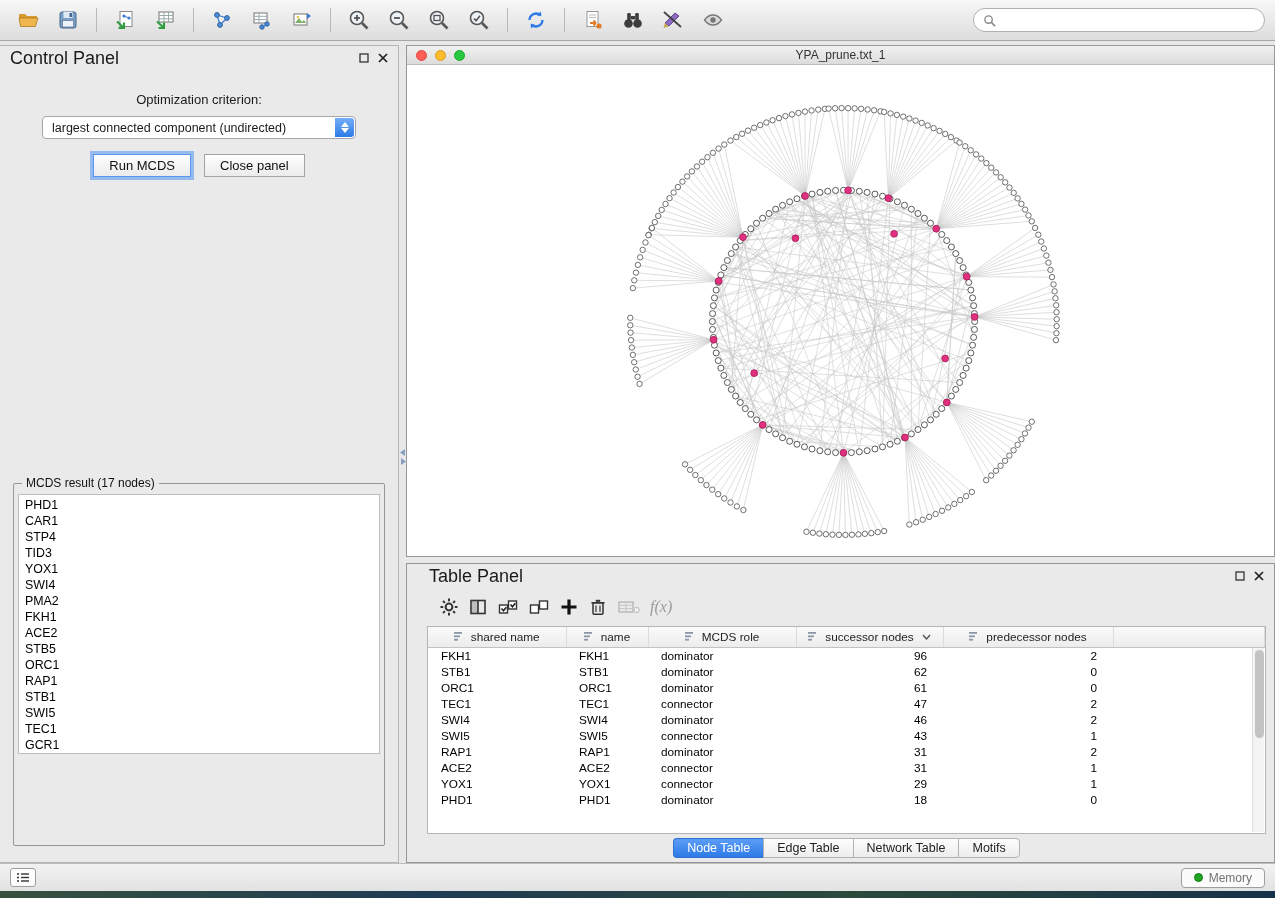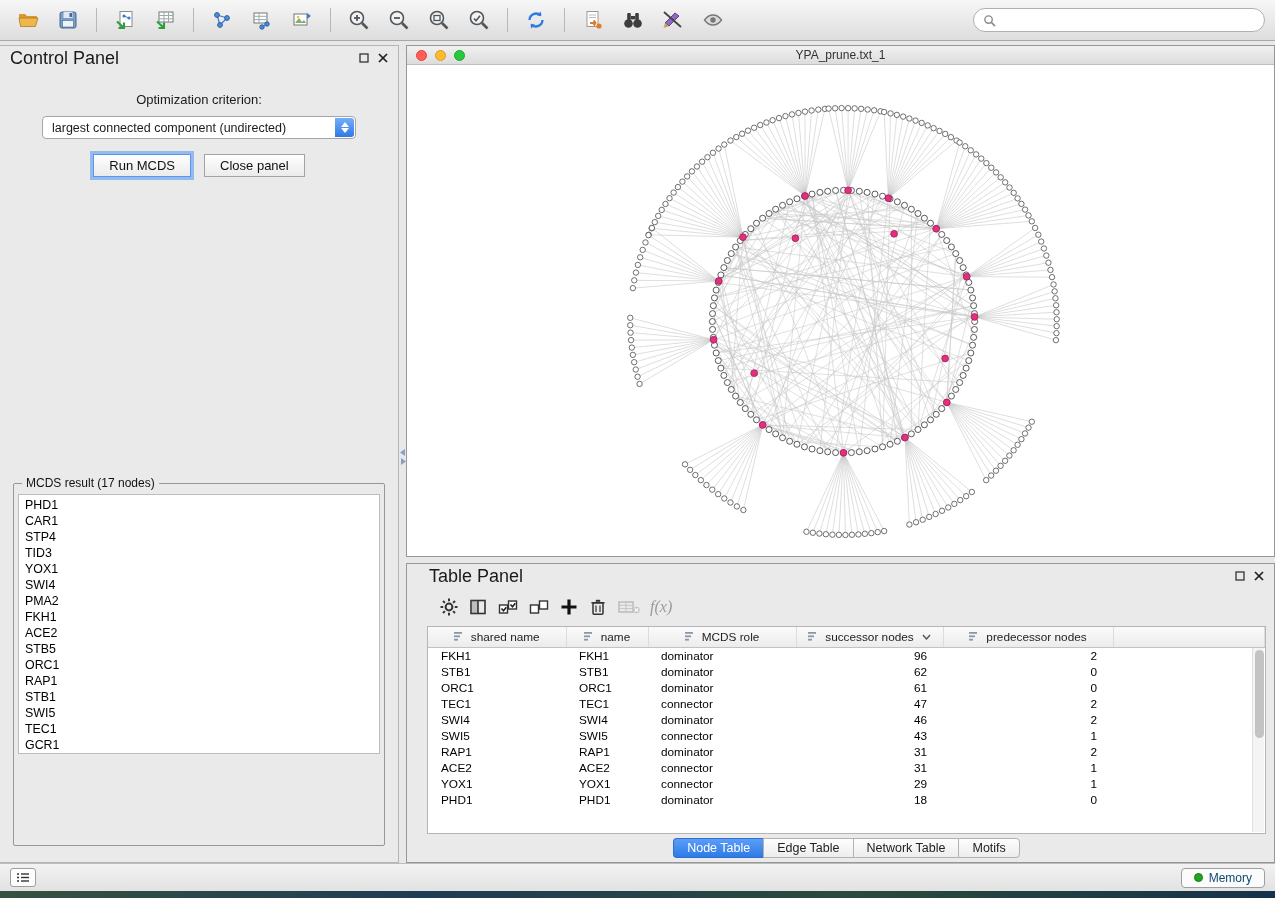--- a/index.html
+++ b/index.html
@@ -89,21 +89,21 @@
   .tp-tab:first-child { border-radius:4px 0 0 4px; }
   .tp-tab:last-child { border-right:1px solid #b2b2b2; border-radius:0 4px 4px 0; }
   .tp-tab.active { background:linear-gradient(#5c9df7,#2e7ae6); color:#fff; border-color:#2d6fd2; }
 
   
   .status-bar { flex:0 0 28px; background:linear-gradient(#f2f2f2,#e2e2e2); border-top:1px solid #bdbdbd;
                 display:flex; align-items:center; padding:0 10px; }
   .sb-left-btn { width:26px; height:19px; border:1px solid #9e9e9e; border-radius:3px; background:#fdfdfd;
                  display:flex; align-items:center; justify-content:center; }
   .memory-btn { margin-left:auto; height:20px; border:1px solid #9e9e9e; border-radius:4px; background:#fbfbfb;
-                display:flex; align-items:center; gap:6px; padding:0 12px; font-size:12px; color:#0c4a6e; }
+                display:flex; align-items:center; gap:6px; padding:0 12px; font-size:12px; color:#737373; }
   .mem-dot { width:9px; height:9px; border-radius:50%; background:#1fa51f; border:1px solid #157815; }
 
   .desktop-strip { flex:0 0 7px; background:linear-gradient(90deg,#37523f,#1f3c55,#2c4a3c,#16324a); }
 </style>
 </head>
 <body>
 
 <div class="app">
 
   <div class="toolbar">

